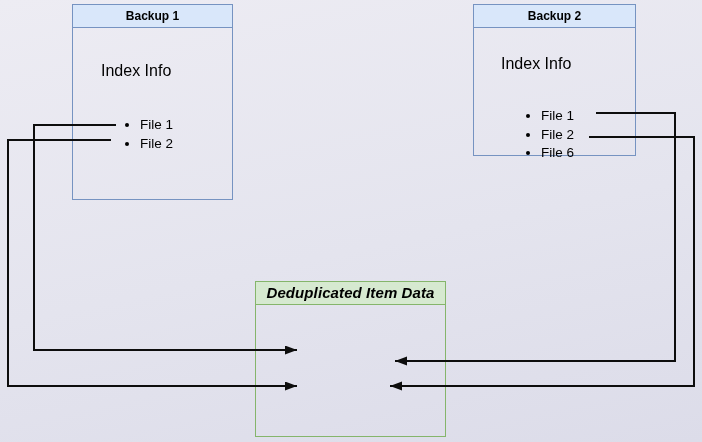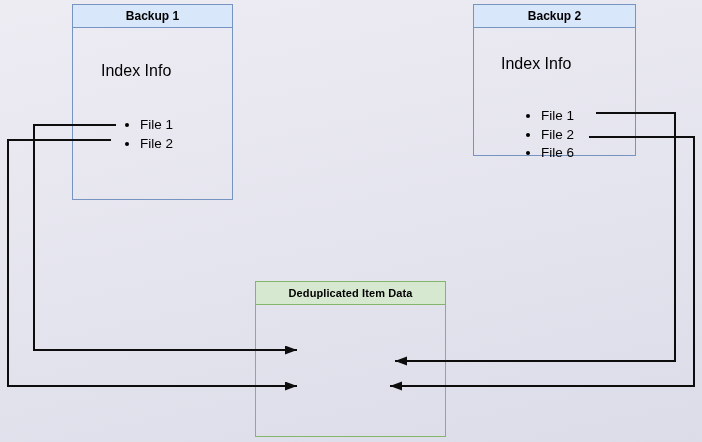--- a/index.html
+++ b/index.html
@@ -29,21 +29,21 @@
   .box.green { border-color: var(--green-border, #85b56b); }
   .box-header {
     height: 22px;
     line-height: 22px;
     text-align: center;
     font-weight: bold;
     font-size: 12px;
     border-bottom: 1.4px solid;
   }
   .blue  .box-header { background: var(--blue-fill, #d9e7fa);  border-color: var(--blue-border, #7693c1); }
-  .green .box-header { background: var(--green-fill, #d6e9d0); border-color: var(--green-border, #85b56b); letter-spacing: 0.1px; font-size: 11px; }
+  .green .box-header { background: var(--green-fill, #d6e9d0); border-color: var(--green-border, #85b56b); letter-spacing: 0.1px; font-size: 15px; font-style: italic; }
   .box-body {
     position: relative;
     height: calc(100% - 23.4px);
   }
   .index-info {
     position: absolute;
     font-size: 16px;
     white-space: nowrap;
   }
   #backup1 { left: 72px;  top: 4px;   width: 161px; height: 196px; }

